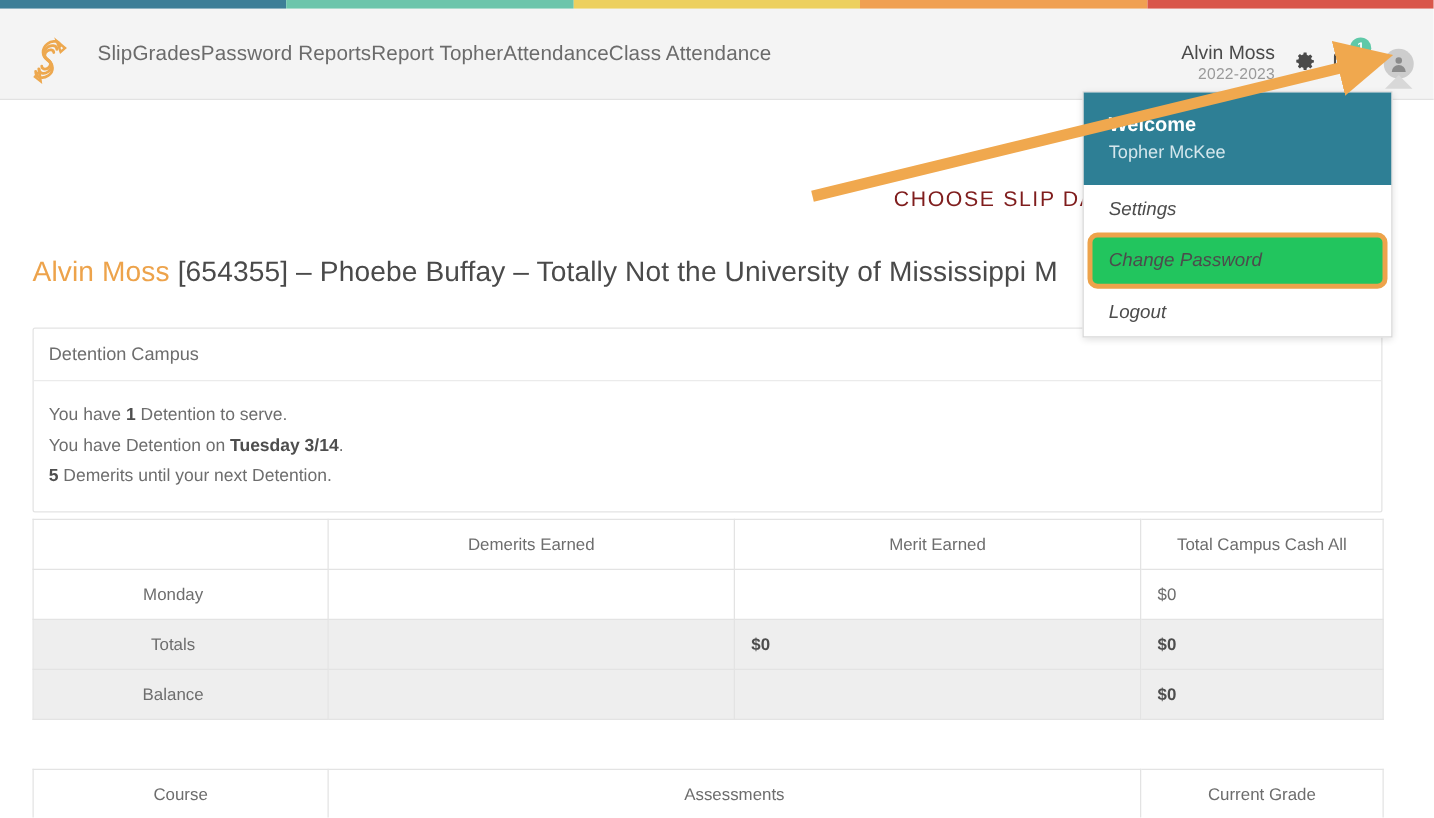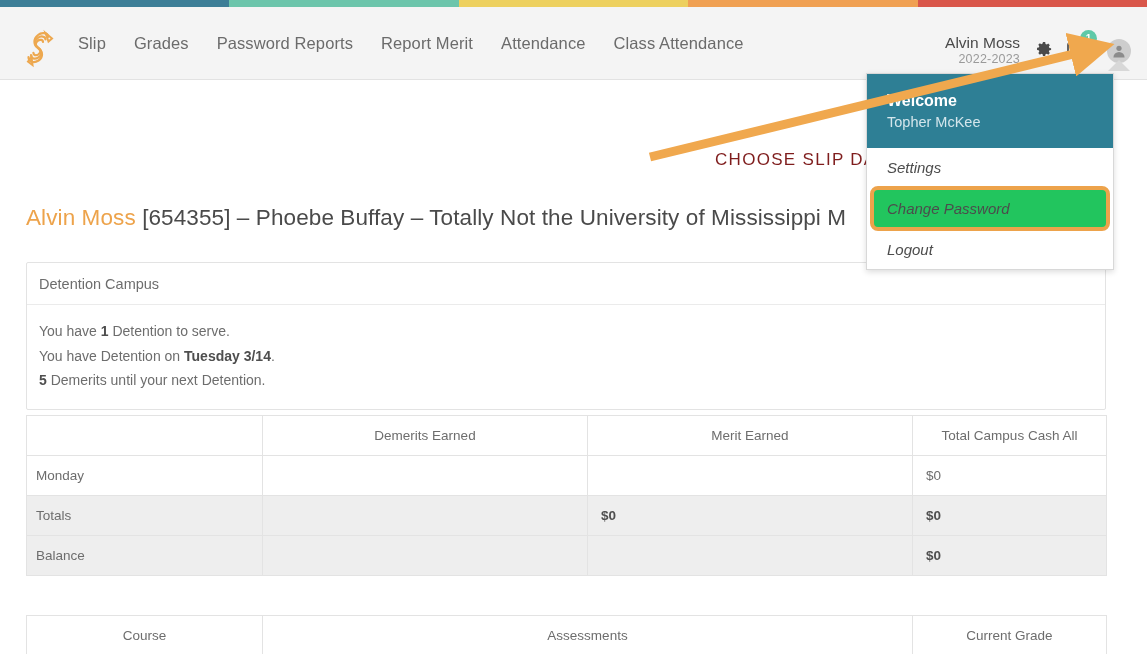--- a/index.html
+++ b/index.html
@@ -22,21 +22,21 @@
   .header {
     position: absolute; top: 7px; left: 0; width: 1147px; height: 73px;
     background: #f4f4f4;
     border-bottom: 1px solid #e2e2e2;
   }
   .logo {
     position: absolute; left: 19px; top: 21px; width: 42px; height: 42px;
   }
   .nav {
     position: absolute; left: 78px; top: 0; height: 73px;
-    display: flex; align-items: center; gap: 28px;
+    display: flex; align-items: center; 
   }
   .nav-item {
     font-size: 16.5px; color: #6b6b6b; letter-spacing: .1px;
     cursor: pointer; white-space: nowrap;
   }
 
   .user-block {
     position: absolute; right: 127px; top: 26px;
     text-align: right; line-height: 1.25;
   }
@@ -152,21 +152,21 @@
   #summary-grid { top: 415px; }
   #courses-grid { top: 615px; }
   .grid td, .grid th {
     border: 1px solid #e3e3e3;
     font-size: 13.5px; color: #6d6d6d;
     font-weight: normal;
     padding: 12px 21px;
     height: 36px;
   }
   .grid th { text-align: center; }
-  .grid td.label { text-align: left; padding-left: 9px; }
+  .grid td.label { text-align: center; padding-left: 9px; }
   .grid td.val  { text-align: left; padding-left: 13px; }
   .grid tr.shade-1 td { background: #eeeeee; }
   .grid tr.shade-2 td { background: #d9d9d9; }
   .grid td.bold, .grid td.bold * { font-weight: bold; color: #4e4e4e; }
   .col-a { width: 236px; }
   .col-b { width: 325px; }
   .col-c { width: 325px; }
   .col-d { width: 194px; }
   .cc-a  { width: 236px; }
   .cc-b  { width: 650px; }
@@ -196,21 +196,21 @@
         </g>
         <path d="M26.5 5 L33 10.5 L29.5 13.5 Z" fill="none" stroke="#eda84f" stroke-width="2"></path>
         <path d="M12.5 29 L9 33.5 L13.5 37 Z" fill="none" stroke="#eda84f" stroke-width="2"></path>
       </svg>
     </div>
 
     <div class="nav">
       <div class="nav-item">Slip</div>
       <div class="nav-item">Grades</div>
       <div class="nav-item">Password Reports</div>
-      <div class="nav-item">Report Merit</div>
+      <div class="nav-item">Report Topher</div>
       <div class="nav-item">Attendance</div>
       <div class="nav-item">Class Attendance</div>
     </div>
 
     <div class="user-block">
       <div class="user-name">Alvin Moss</div>
       <div class="user-year">2022-2023</div>
     </div>
 
     <div class="gear-btn">

